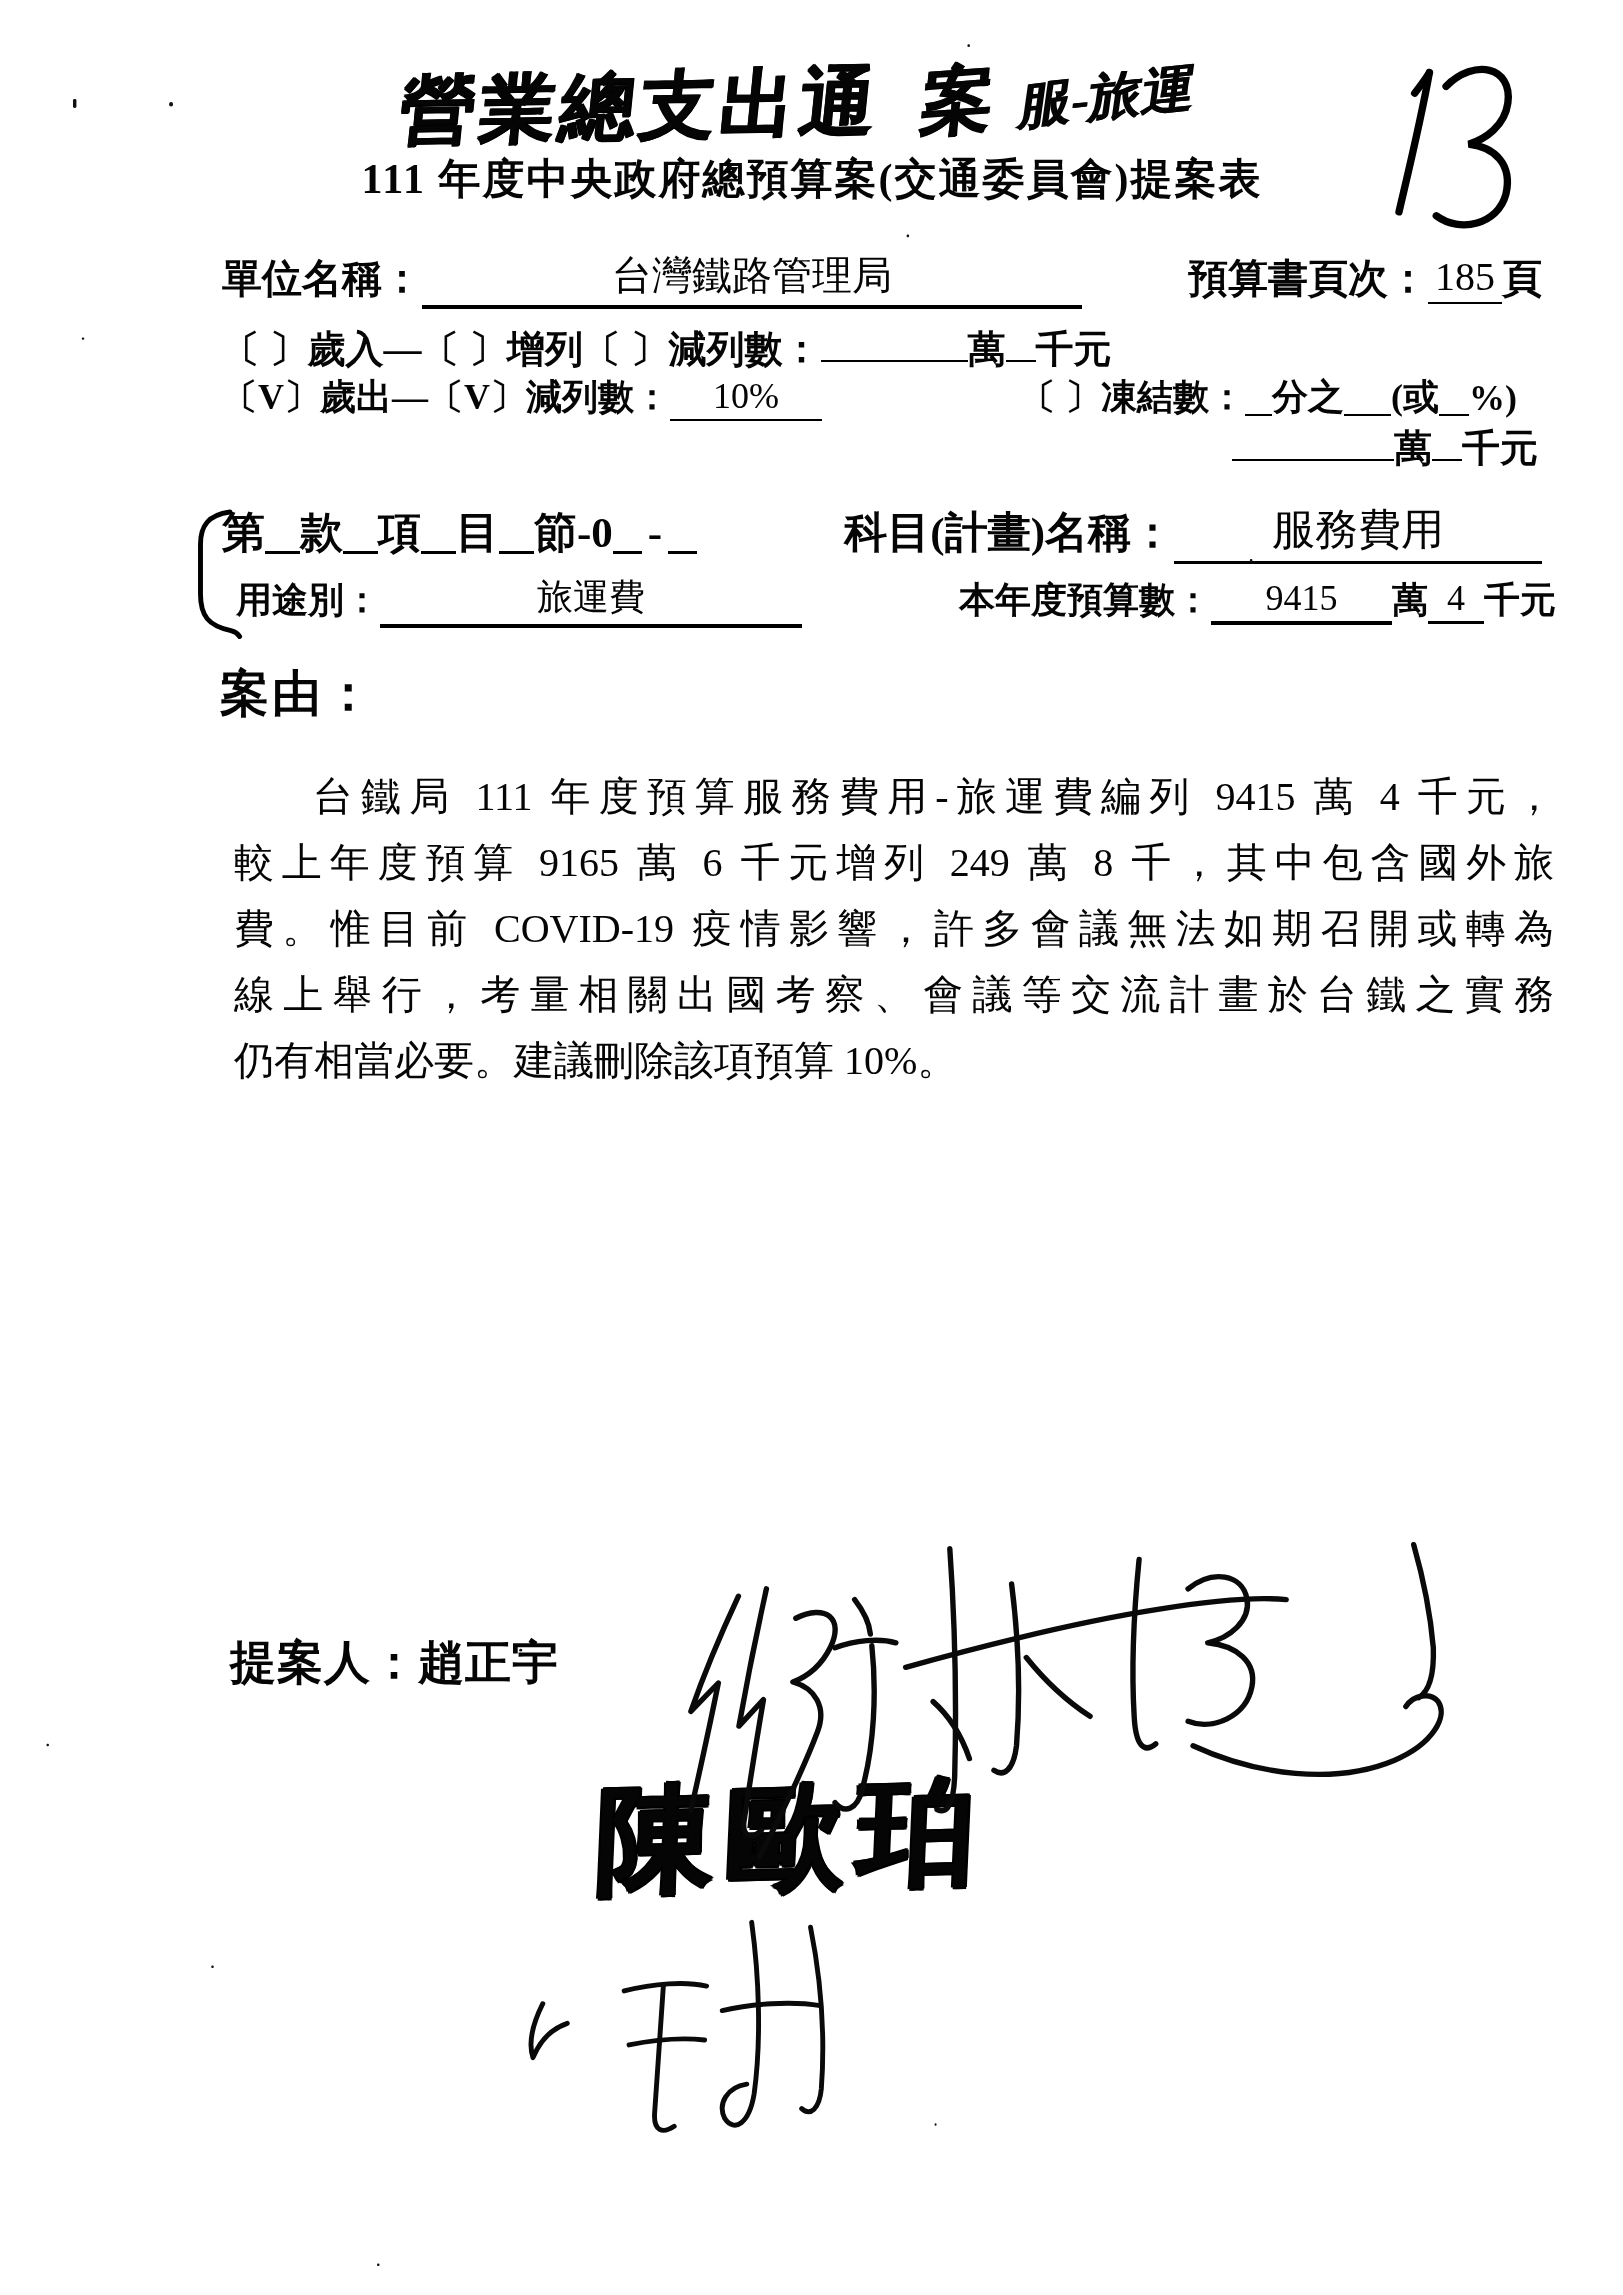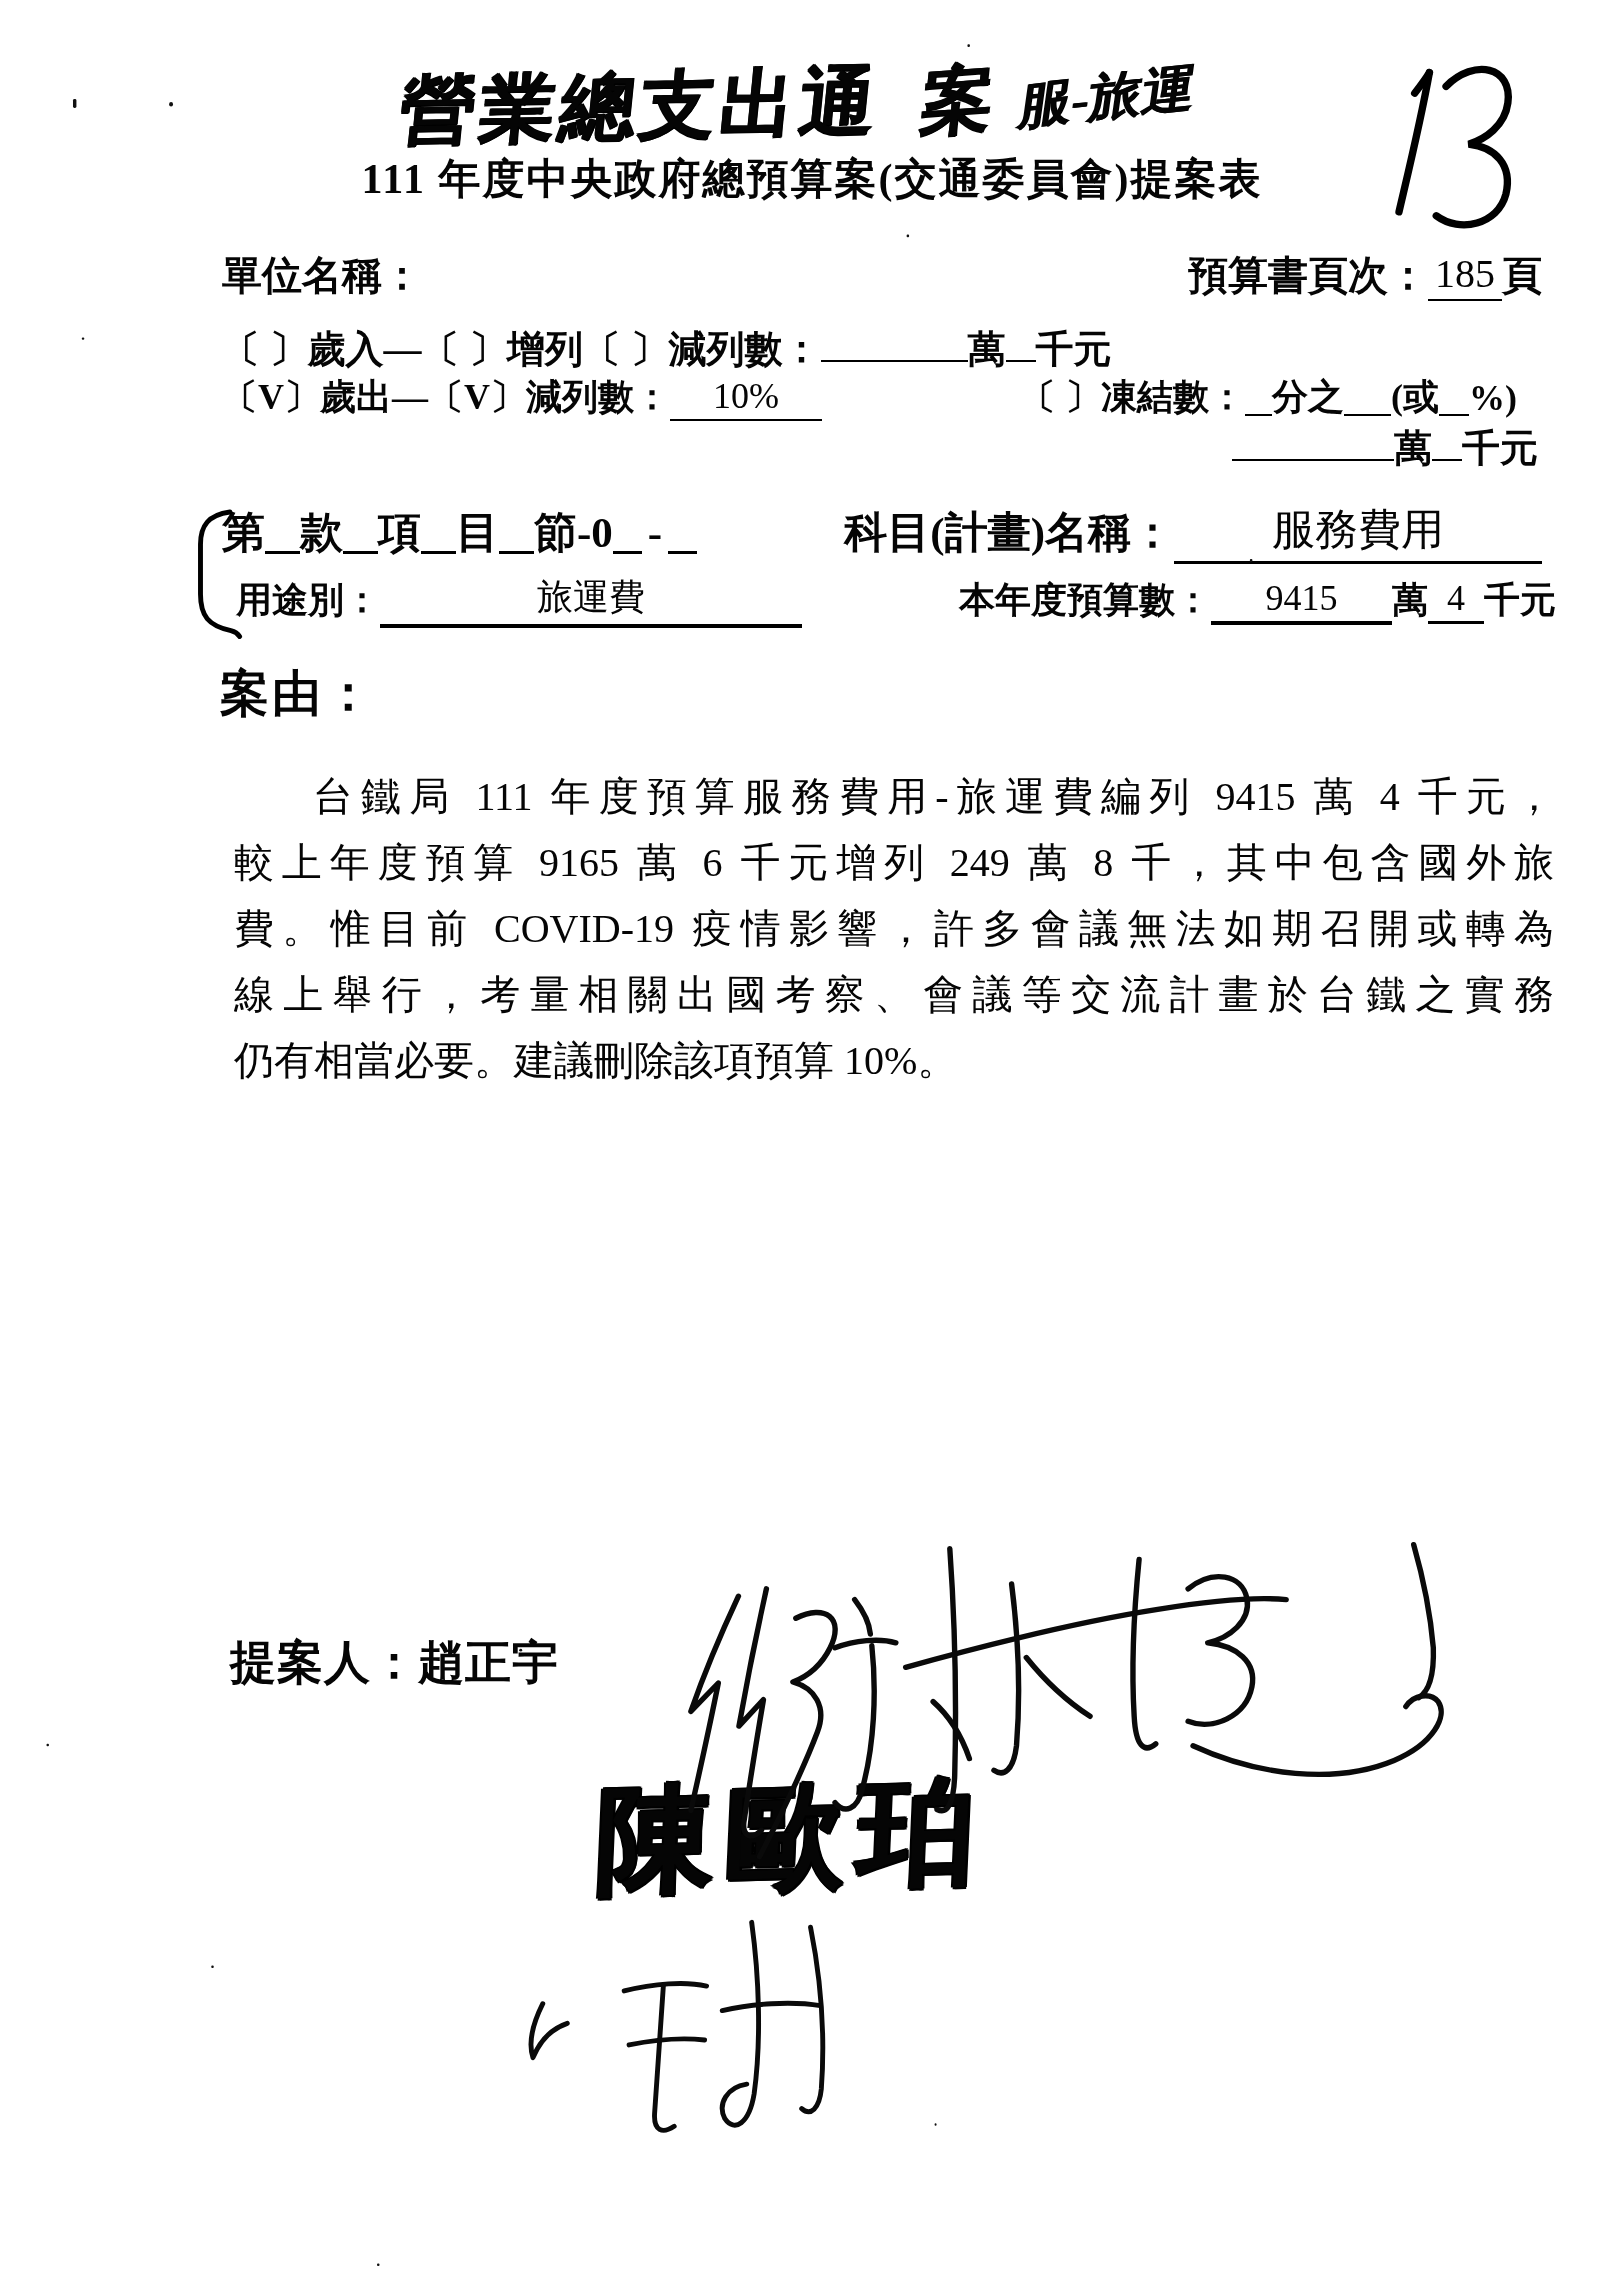--- a/index.html
+++ b/index.html
@@ -40,20 +40,23 @@
 
   <div class="brush">
     <span class="b1">營業總支出通</span><span class="b2">案</span><span class="b3">服-旅運</span>
   </div>
 
   <div class="title">111 年度中央政府總預算案(交通委員會)提案表</div>
 
   <div class="row sb" style="left:222px;top:248px;width:1320px;font-size:40px;">
     <span class="grp">
       <span class="lbl">單位名稱：</span>
+      <span class="blank heavy" style="width:660px;">
+        <span>台灣鐵路管理局</span>
+      </span>
     </span>
     <span class="grp">
       <span class="lbl">預算書頁次：</span>
       <span class="blank" style="min-width:74px;">
         <span>185</span>
       </span>
       <span class="lbl">頁</span>
     </span>
   </div>
 

